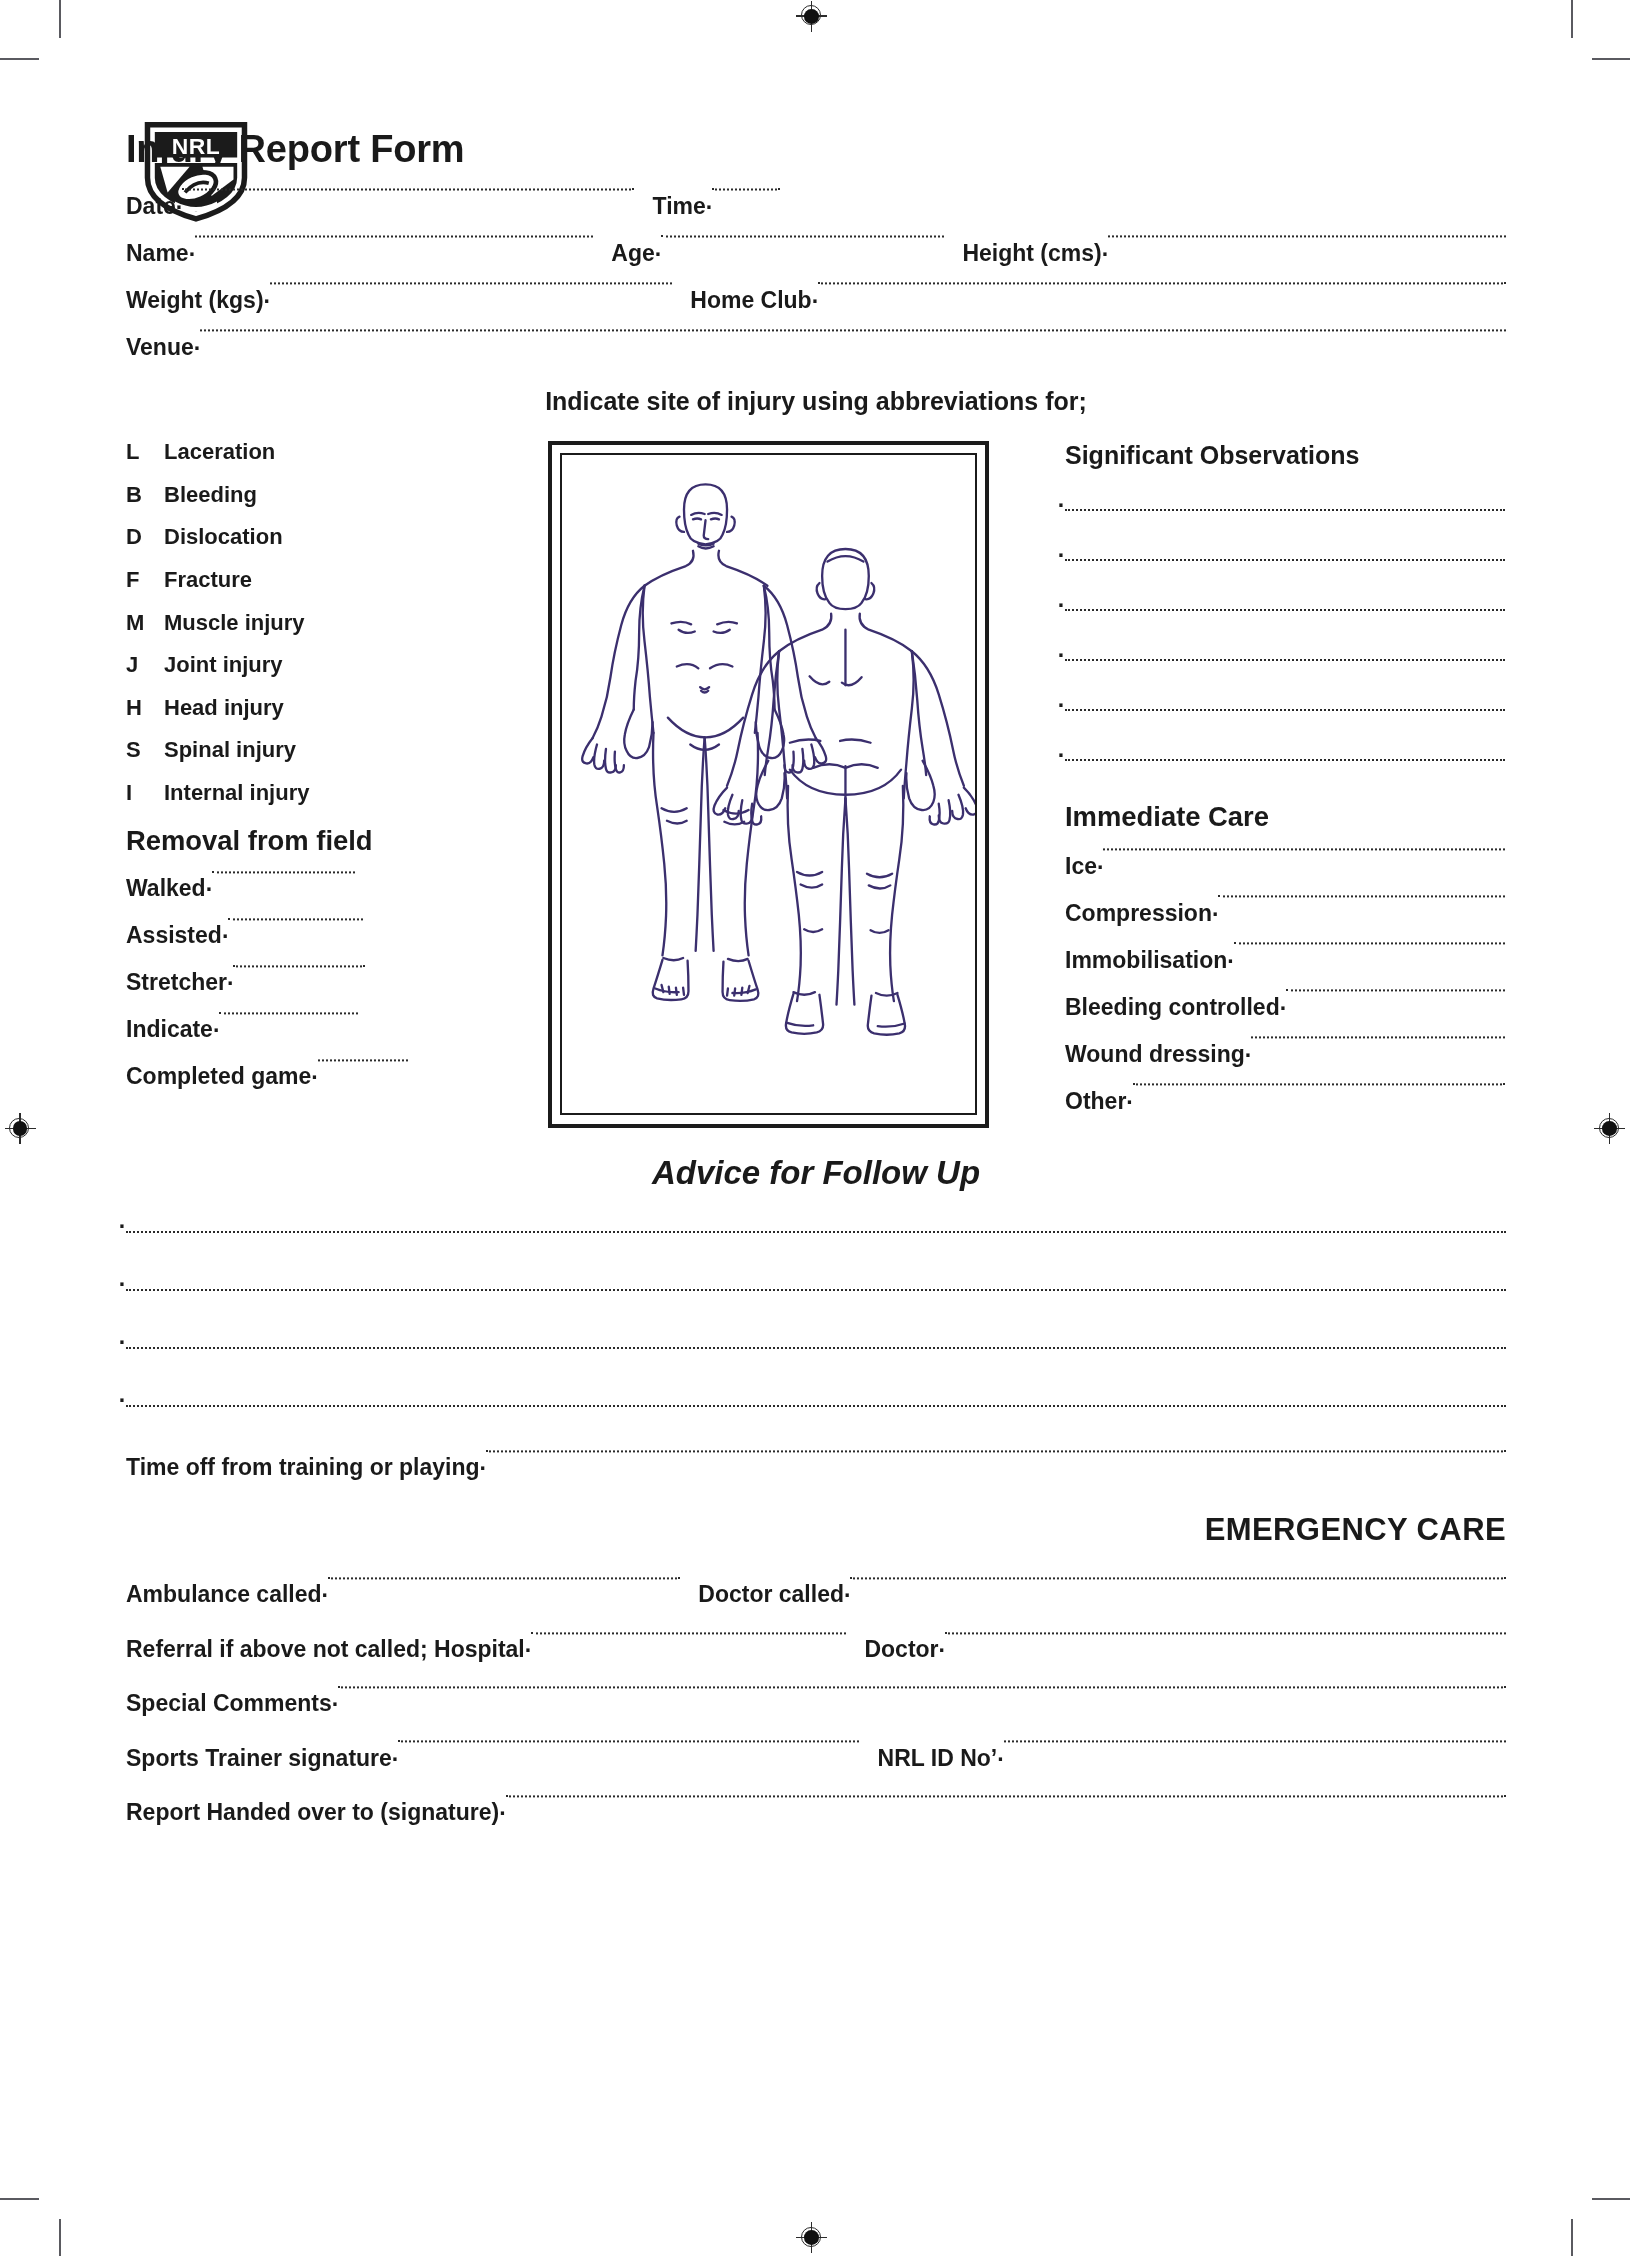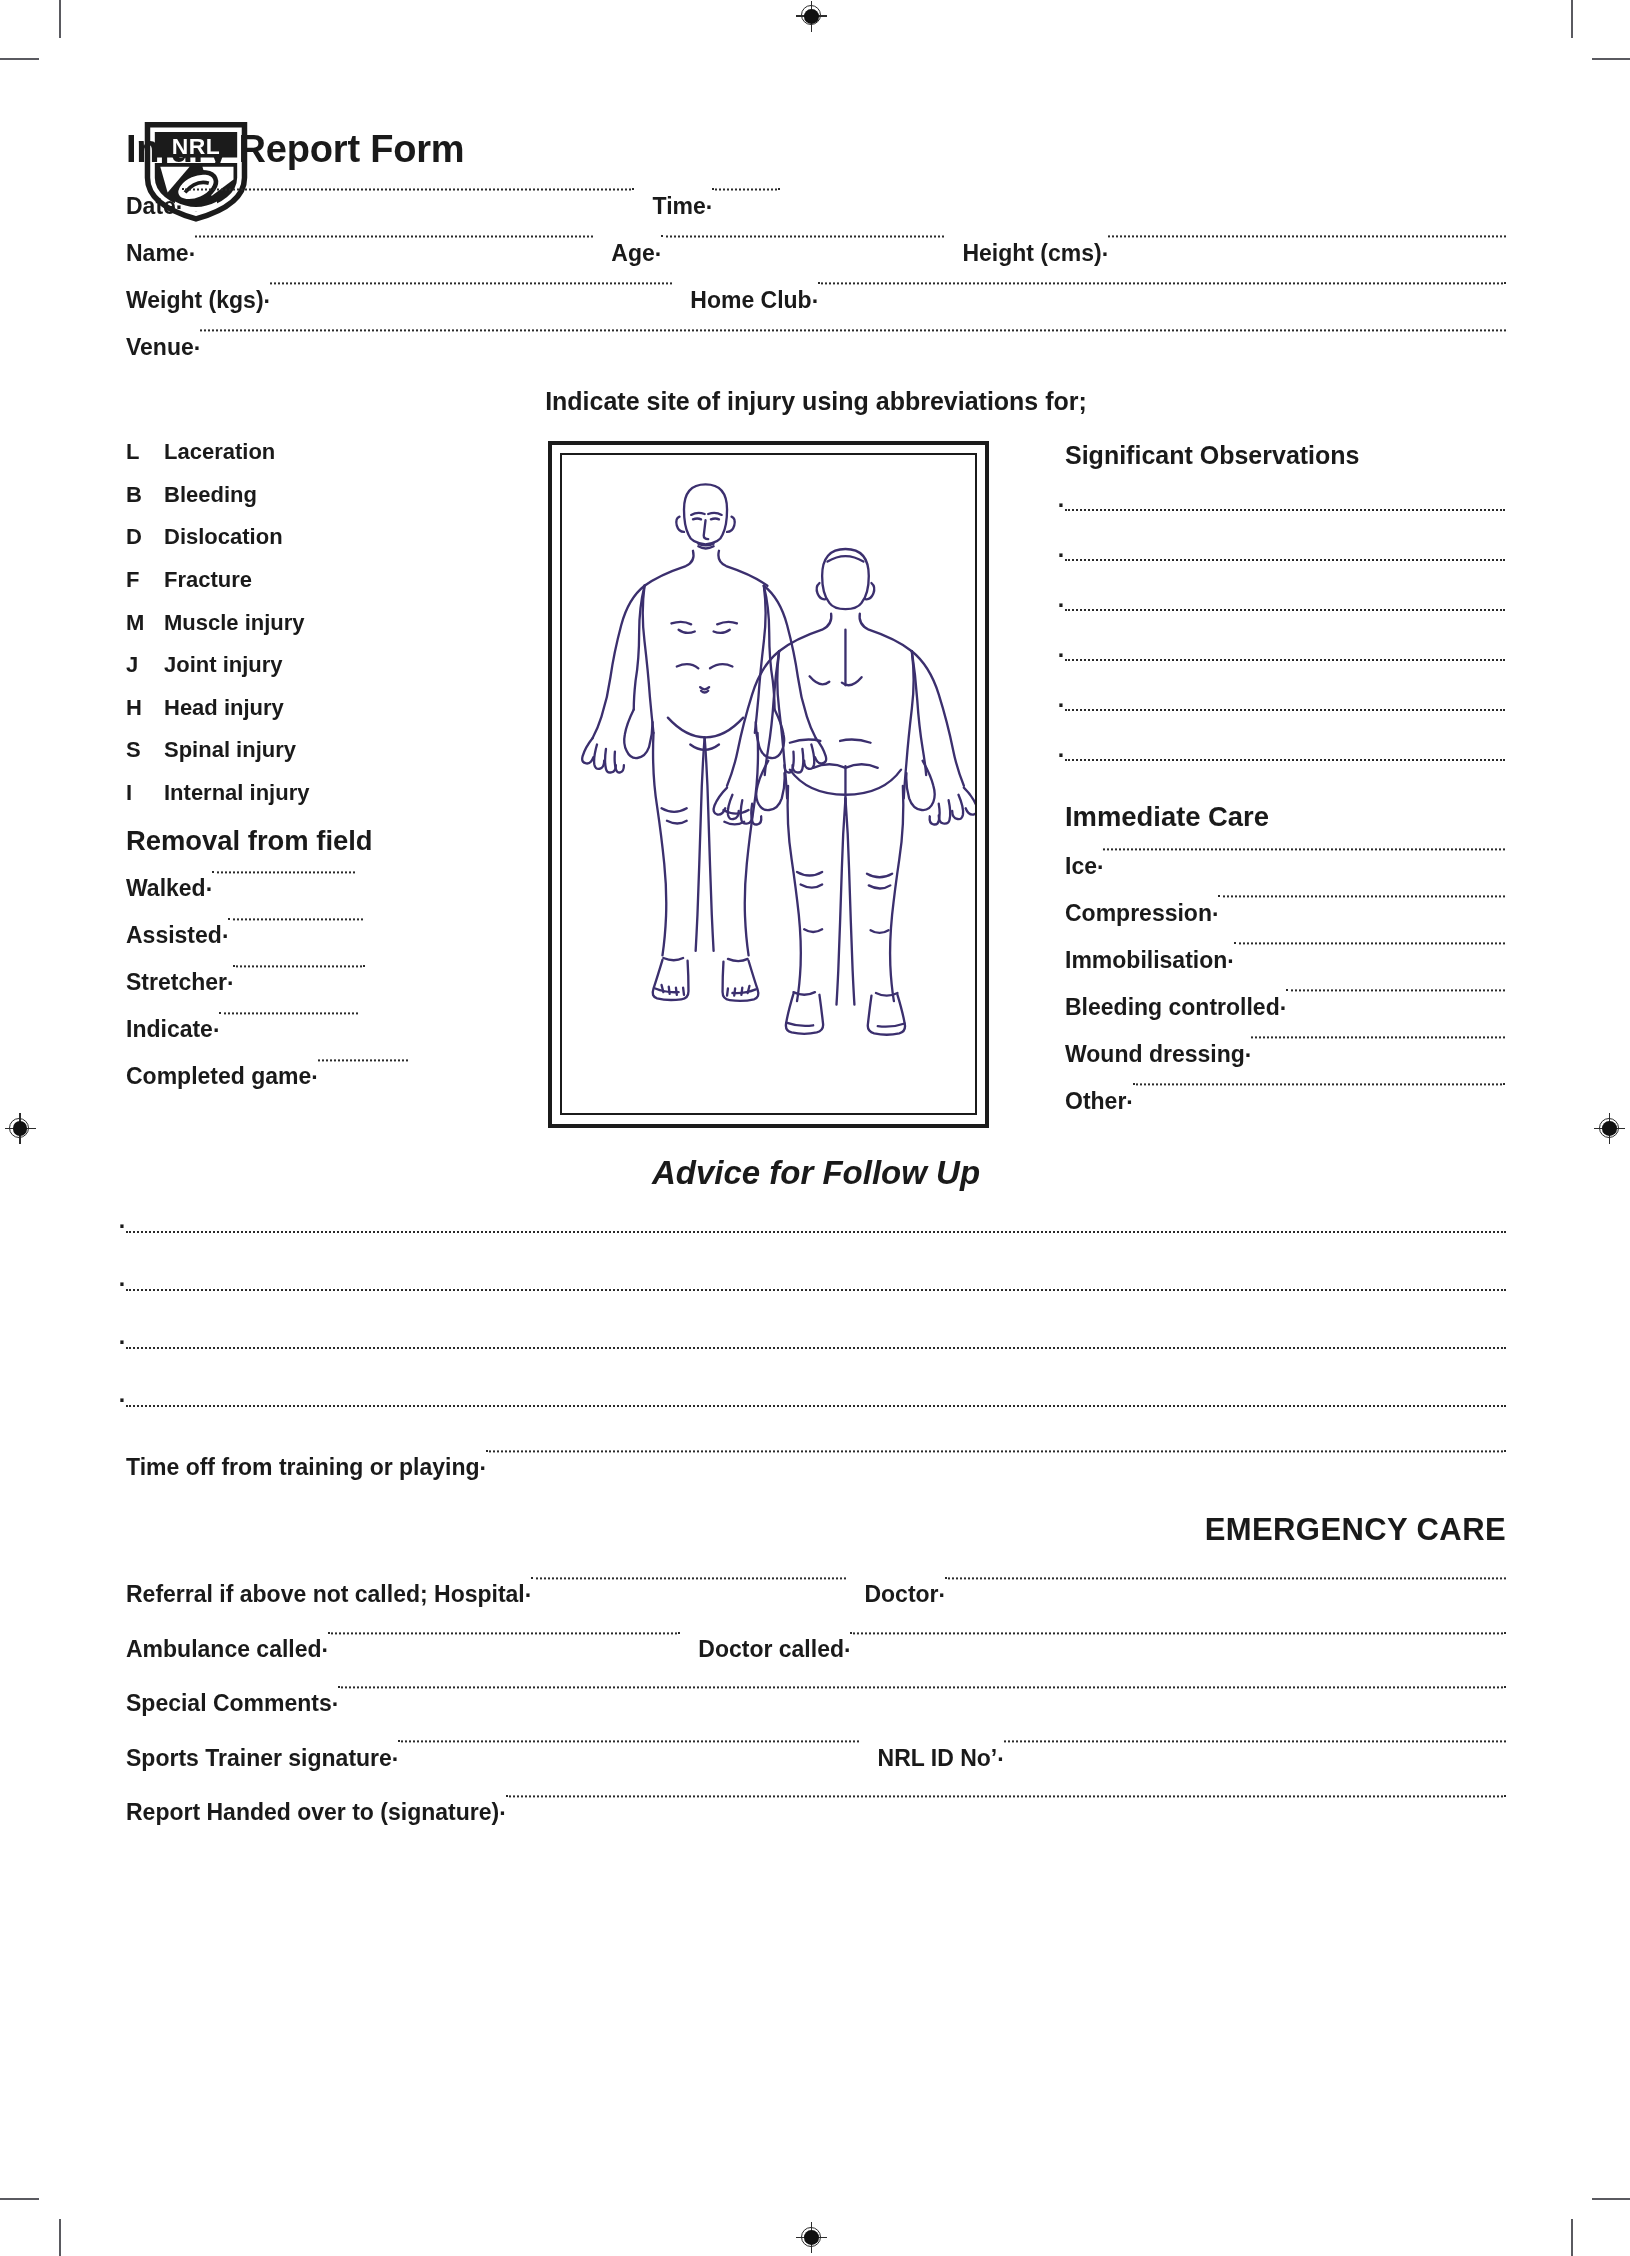--- a/index.html
+++ b/index.html
@@ -605,36 +605,36 @@
   <div class="row timeoff">
     <span class="lbl">Time off from training or playing</span>
     <span class="dots lead"></span>
   </div>
 
   <div class="emerg-title">EMERGENCY CARE</div>
 
   <div class="emerg">
 
     <div class="row">
+      <span class="lbl">Ambulance called</span>
+      <span class="dots lead" style="max-width:352px;"></span>
+      <span class="gap"></span>
+      <span class="lbl">Doctor called</span>
+      <span class="dots lead"></span>
+    </div>
+
+    <div class="row">
       <span class="lbl">Referral if above not called;  Hospital</span>
       <span class="dots lead" style="max-width:315px;"></span>
       <span class="gap"></span>
       <span class="lbl">Doctor</span>
       <span class="dots lead"></span>
     </div>
 
     <div class="row">
-      <span class="lbl">Ambulance called</span>
-      <span class="dots lead" style="max-width:352px;"></span>
-      <span class="gap"></span>
-      <span class="lbl">Doctor called</span>
-      <span class="dots lead"></span>
-    </div>
-
-    <div class="row">
       <span class="lbl">Special Comments</span>
       <span class="dots lead"></span>
     </div>
 
     <div class="row">
       <span class="lbl">Sports Trainer signature</span>
       <span class="dots lead" style="max-width:461px;"></span>
       <span class="gap"></span>
       <span class="lbl">NRL ID No’</span>
       <span class="dots lead"></span>

